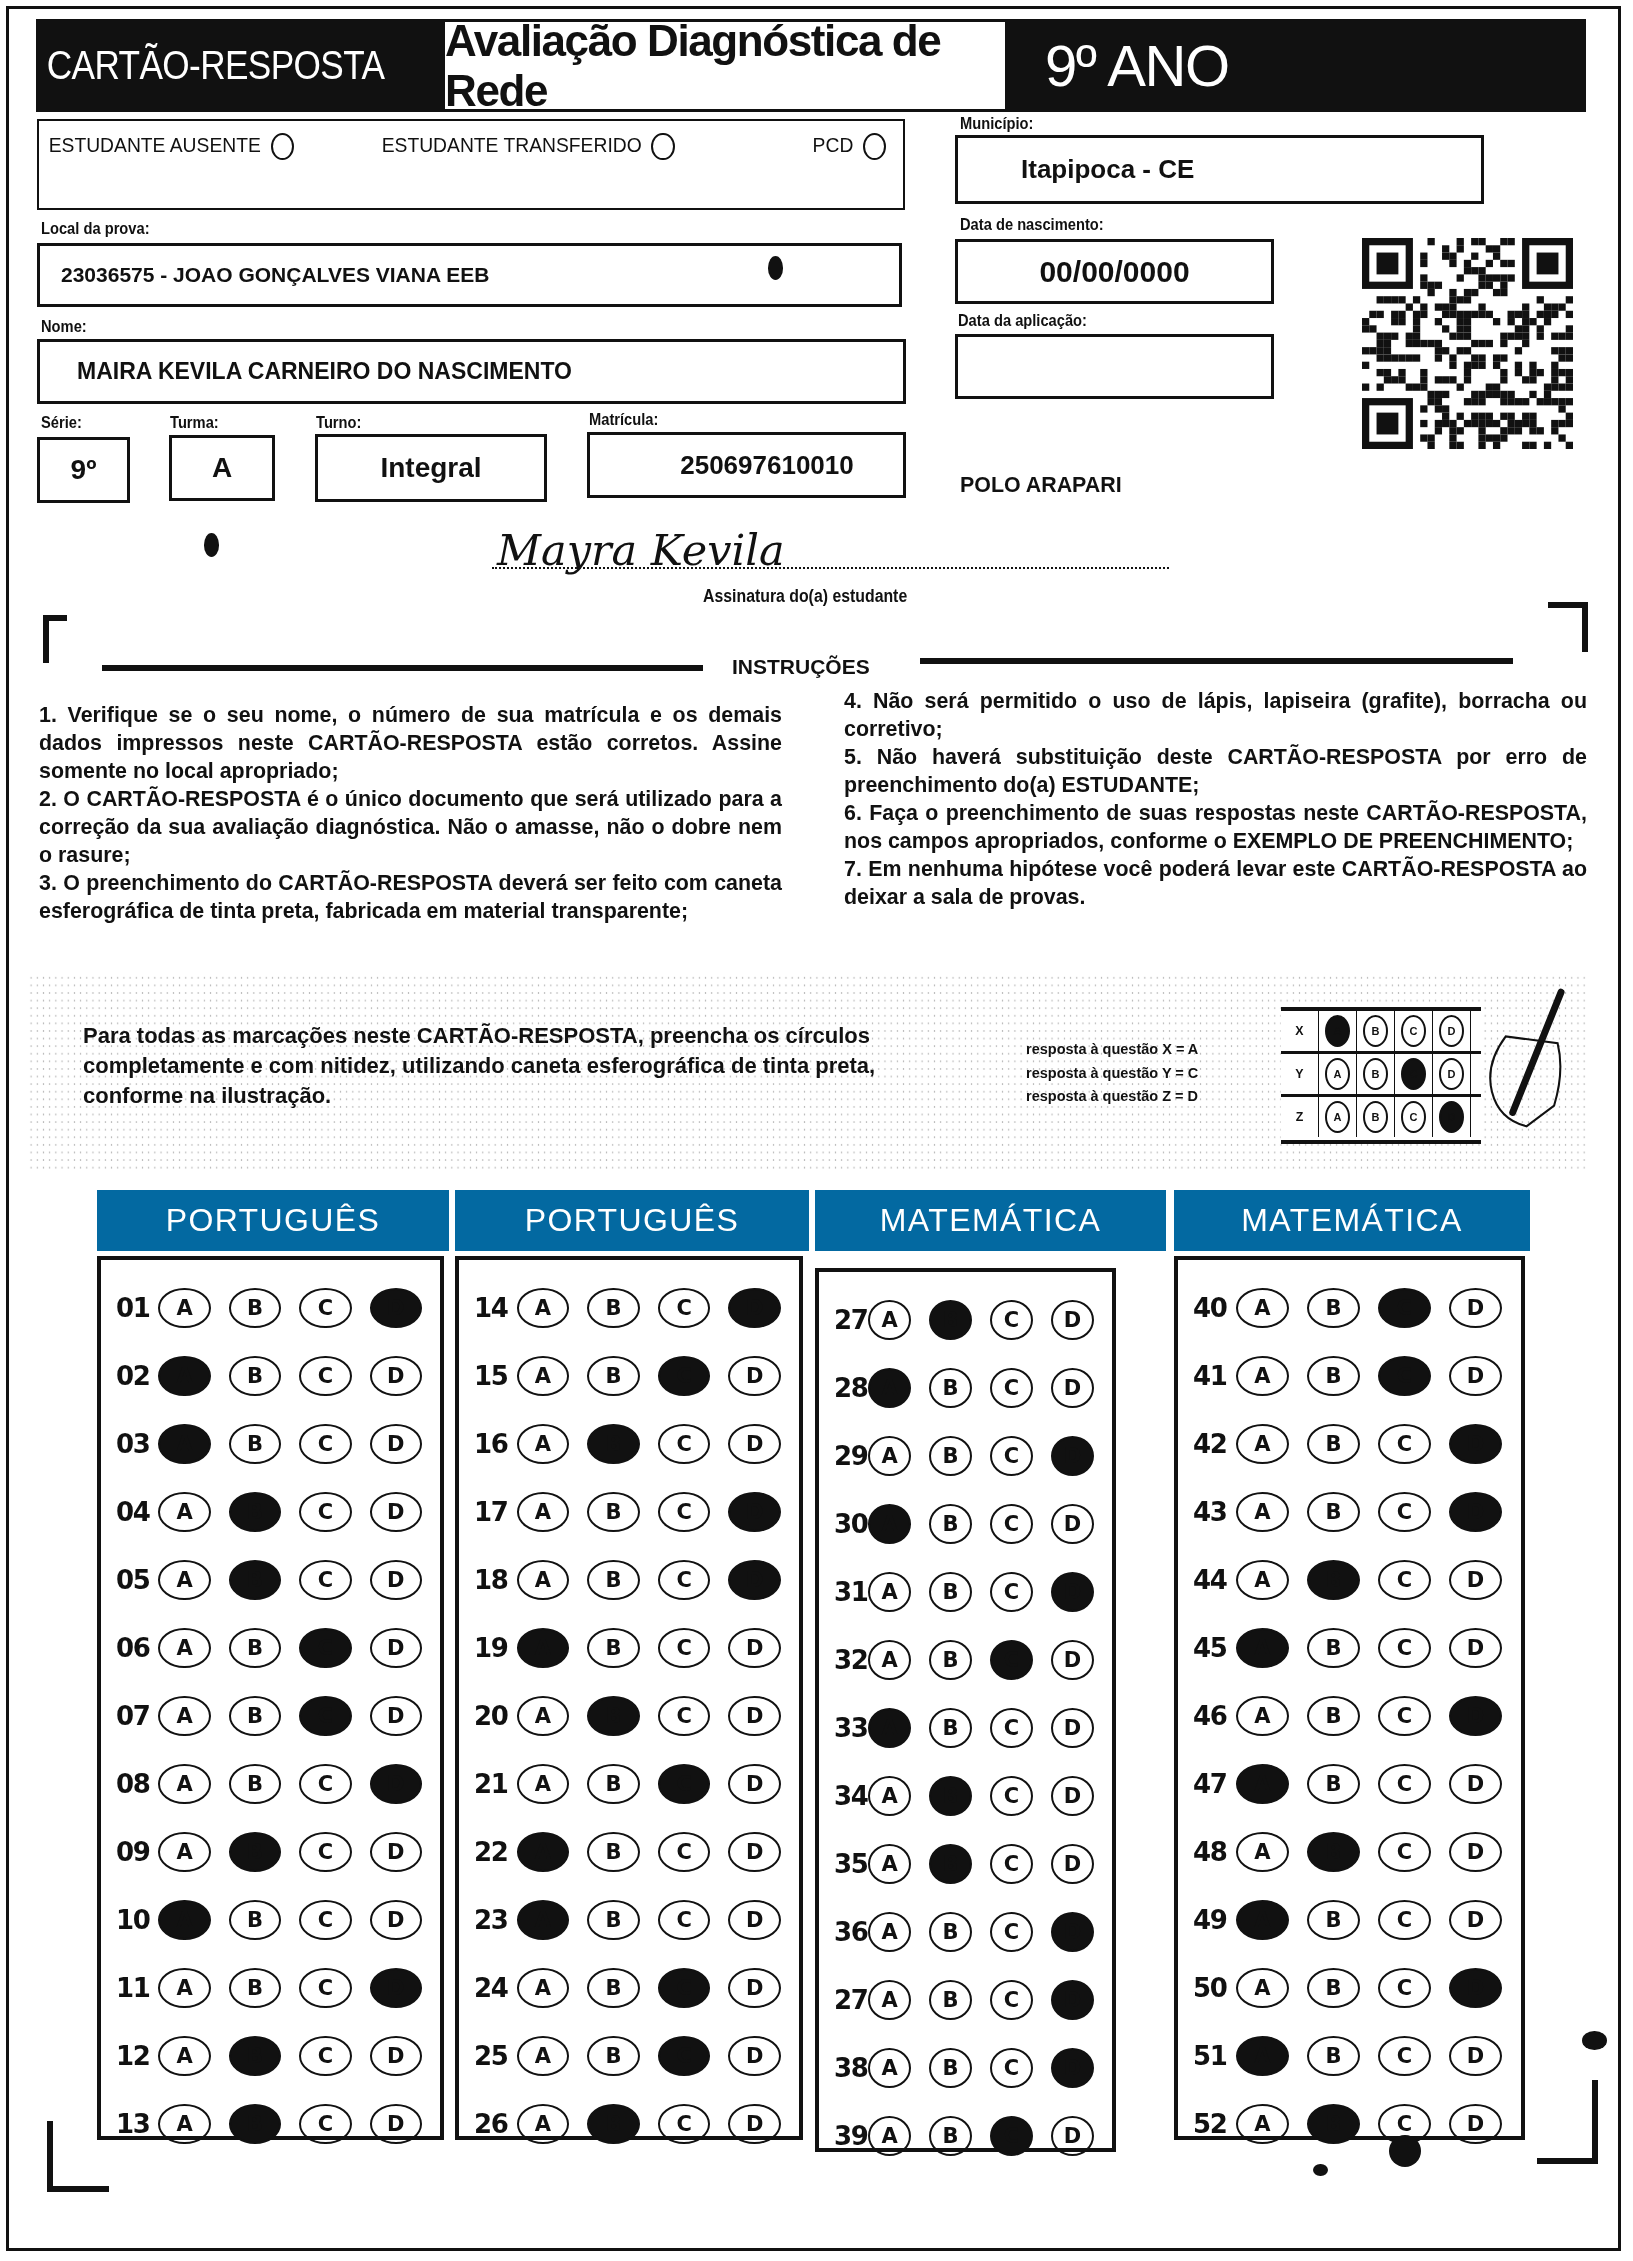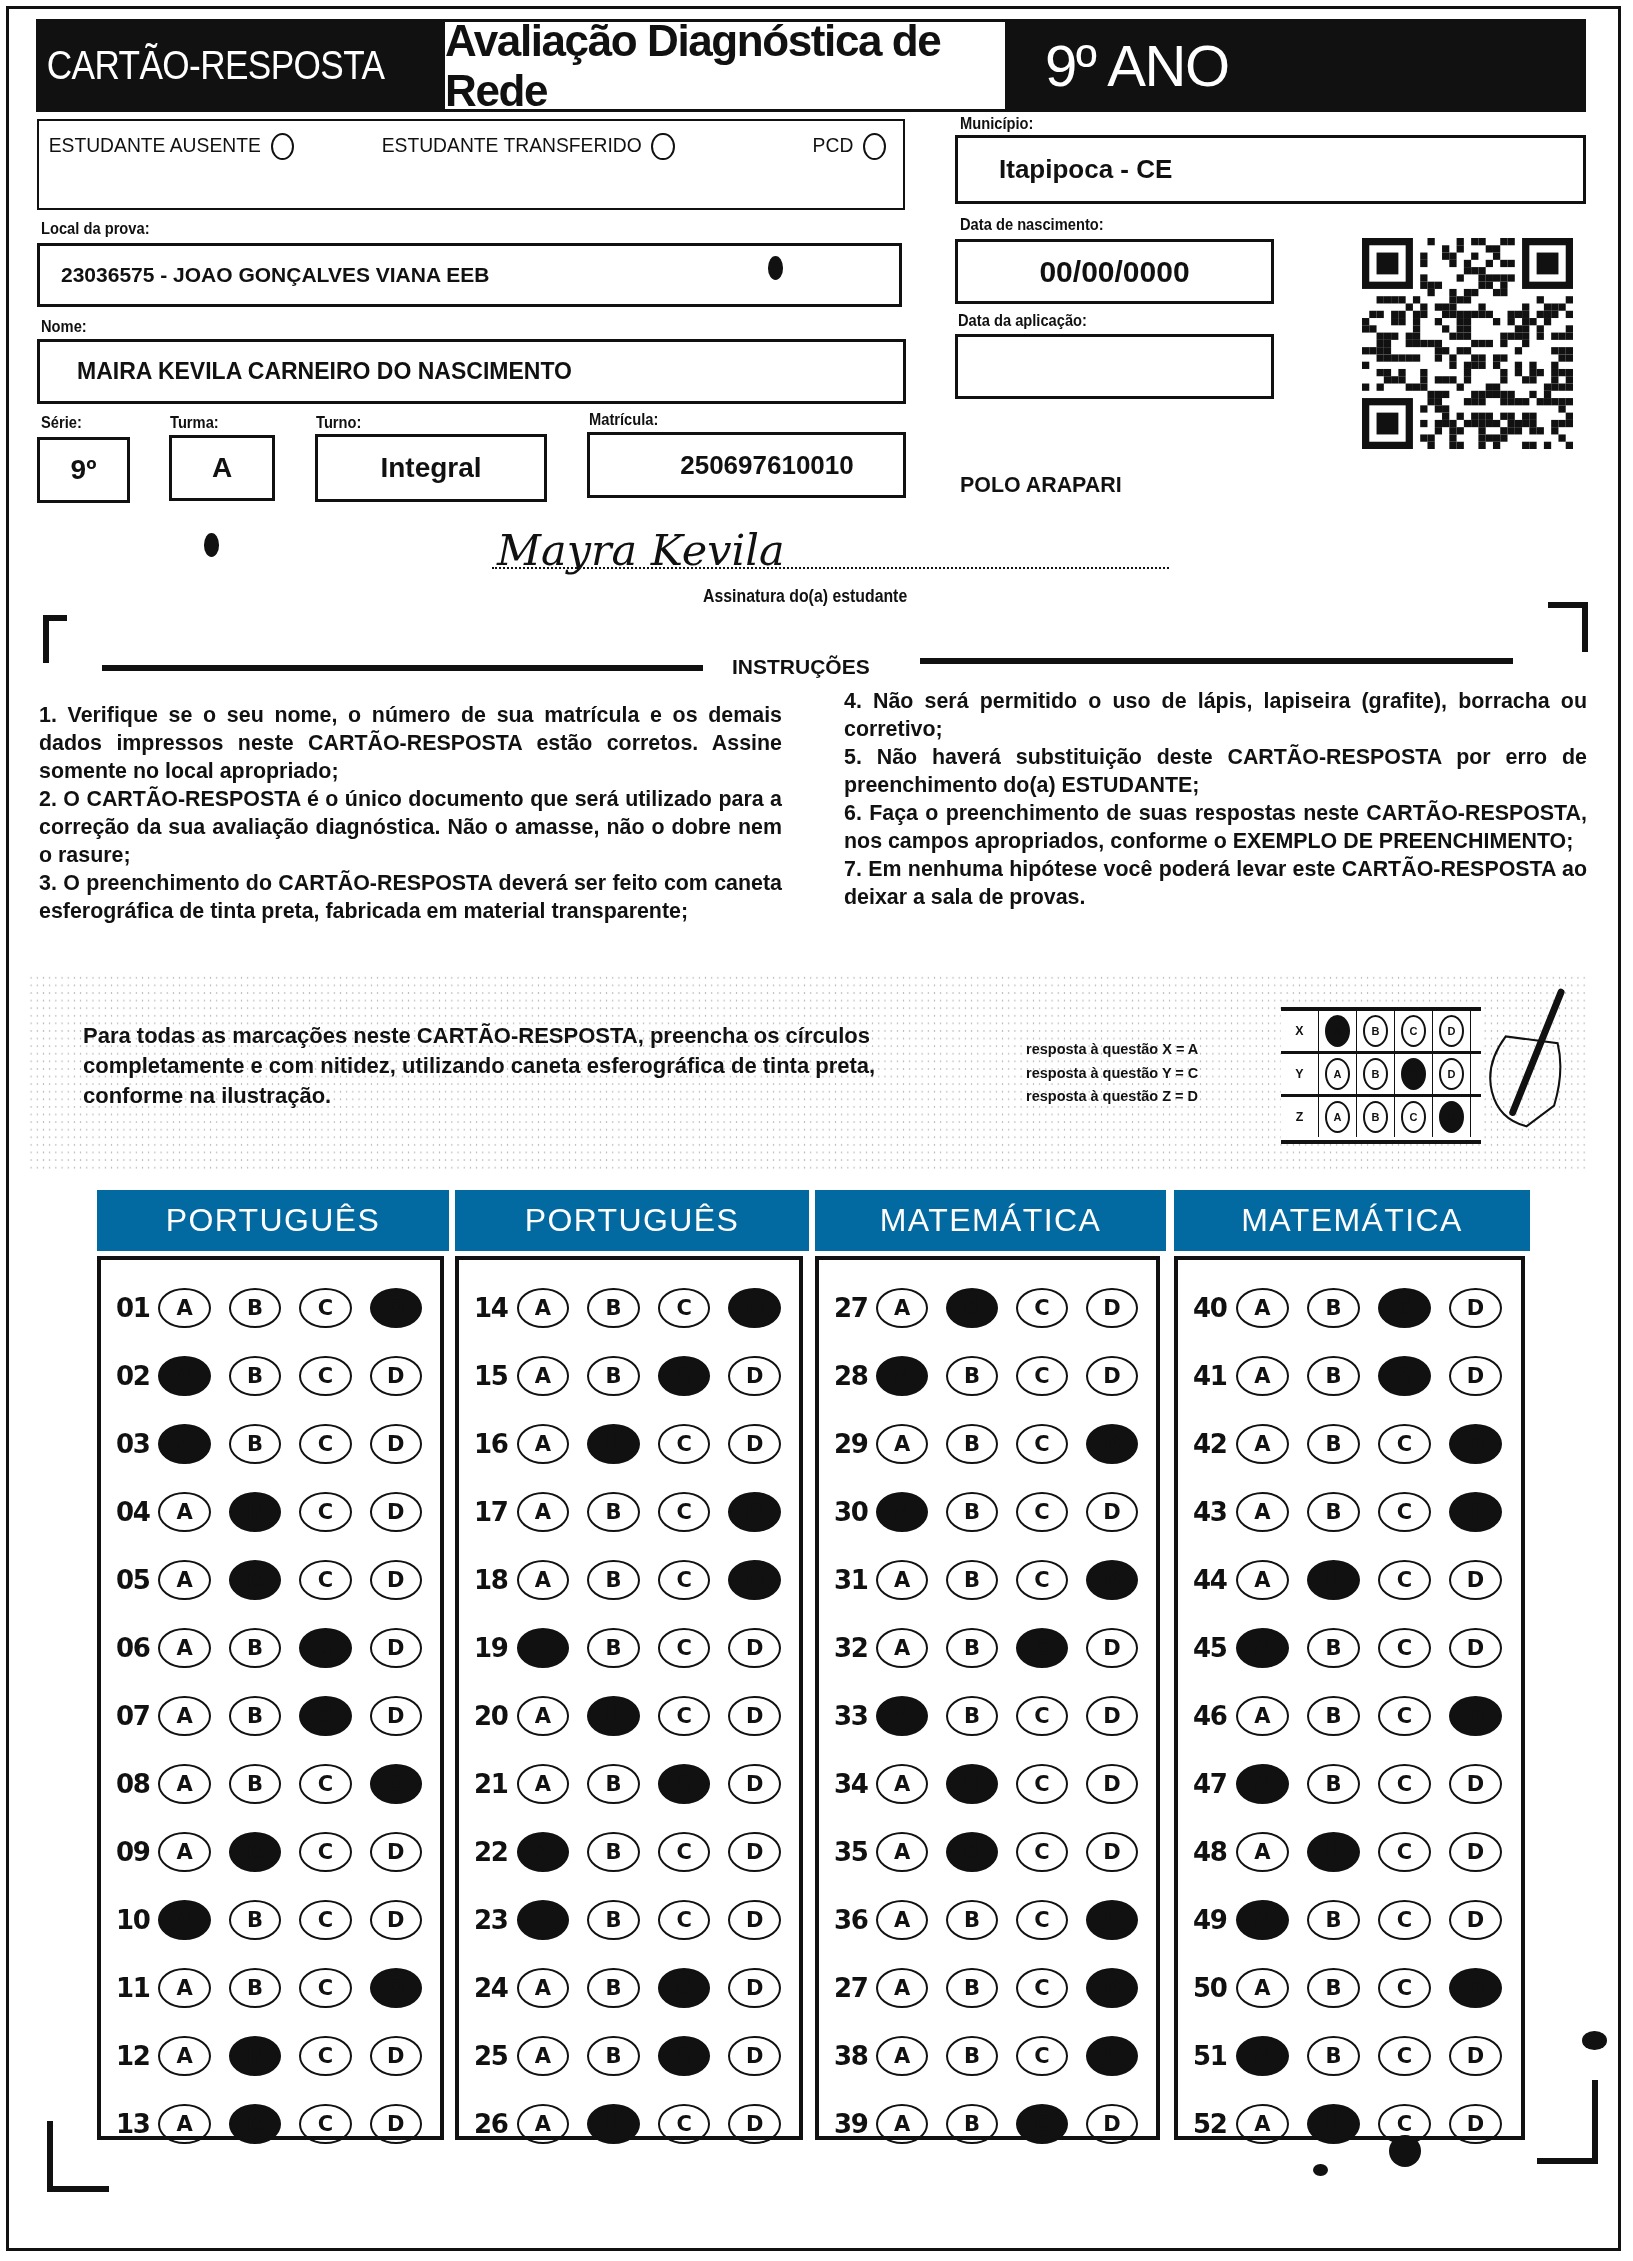--- a/index.html
+++ b/index.html
@@ -108,21 +108,21 @@
 <div class="lbl" style="left:316px;top:412px">Turno:</div>
 <div class="box" style="left:315px;top:434px;width:232px;height:68px;justify-content:center;font-size:28px">
   <span>Integral</span>
 </div>
 <div class="lbl" style="left:589px;top:409px">Matrícula:</div>
 <div class="box" style="left:587px;top:432px;width:319px;height:66px;justify-content:center;font-size:26px;padding-left:41px">
   <span>250697610010</span>
 </div>
 
 <div class="lbl" style="left:960px;top:113px">Município:</div>
-<div class="box" style="left:955px;top:135px;width:631px;height:69px;padding-left:41px;font-size:26px">
+<div class="box" style="left:955px;top:135px;width:529px;height:69px;padding-left:63px;font-size:26px">
   <span>Itapipoca - CE</span>
 </div>
 <div class="lbl" style="left:960px;top:214px">Data de nascimento:</div>
 <div class="box" style="left:955px;top:239px;width:319px;height:65px;justify-content:center;font-size:30px">
   <span>00/00/0000</span>
 </div>
 <div class="lbl" style="left:958px;top:310px">Data da aplicação:</div>
 <div class="box" style="left:955px;top:334px;width:319px;height:65px;justify-content:center;font-size:28px">
   <span></span>
 </div>
@@ -697,21 +697,21 @@
       </div>
       <div class="q-row">
         <span class="q-num">26</span>
         <span class="bub">A</span>
         <span class="bub filled">B</span>
         <span class="bub">C</span>
         <span class="bub">D</span>
       </div>
     </div>
     <div class="col-head" style="left: 815px; width: 351px;">MATEMÁTICA</div>
-    <div class="col-body" style="left: 815px; width: 345px;">
+    <div class="col-body" style="left: 815px; width: 301px; margin-top: 12px;">
       <div class="q-row">
         <span class="q-num">27</span>
         <span class="bub">A</span>
         <span class="bub filled">B</span>
         <span class="bub">C</span>
         <span class="bub">D</span>
       </div>
       <div class="q-row">
         <span class="q-num">28</span>
         <span class="bub filled">A</span>

